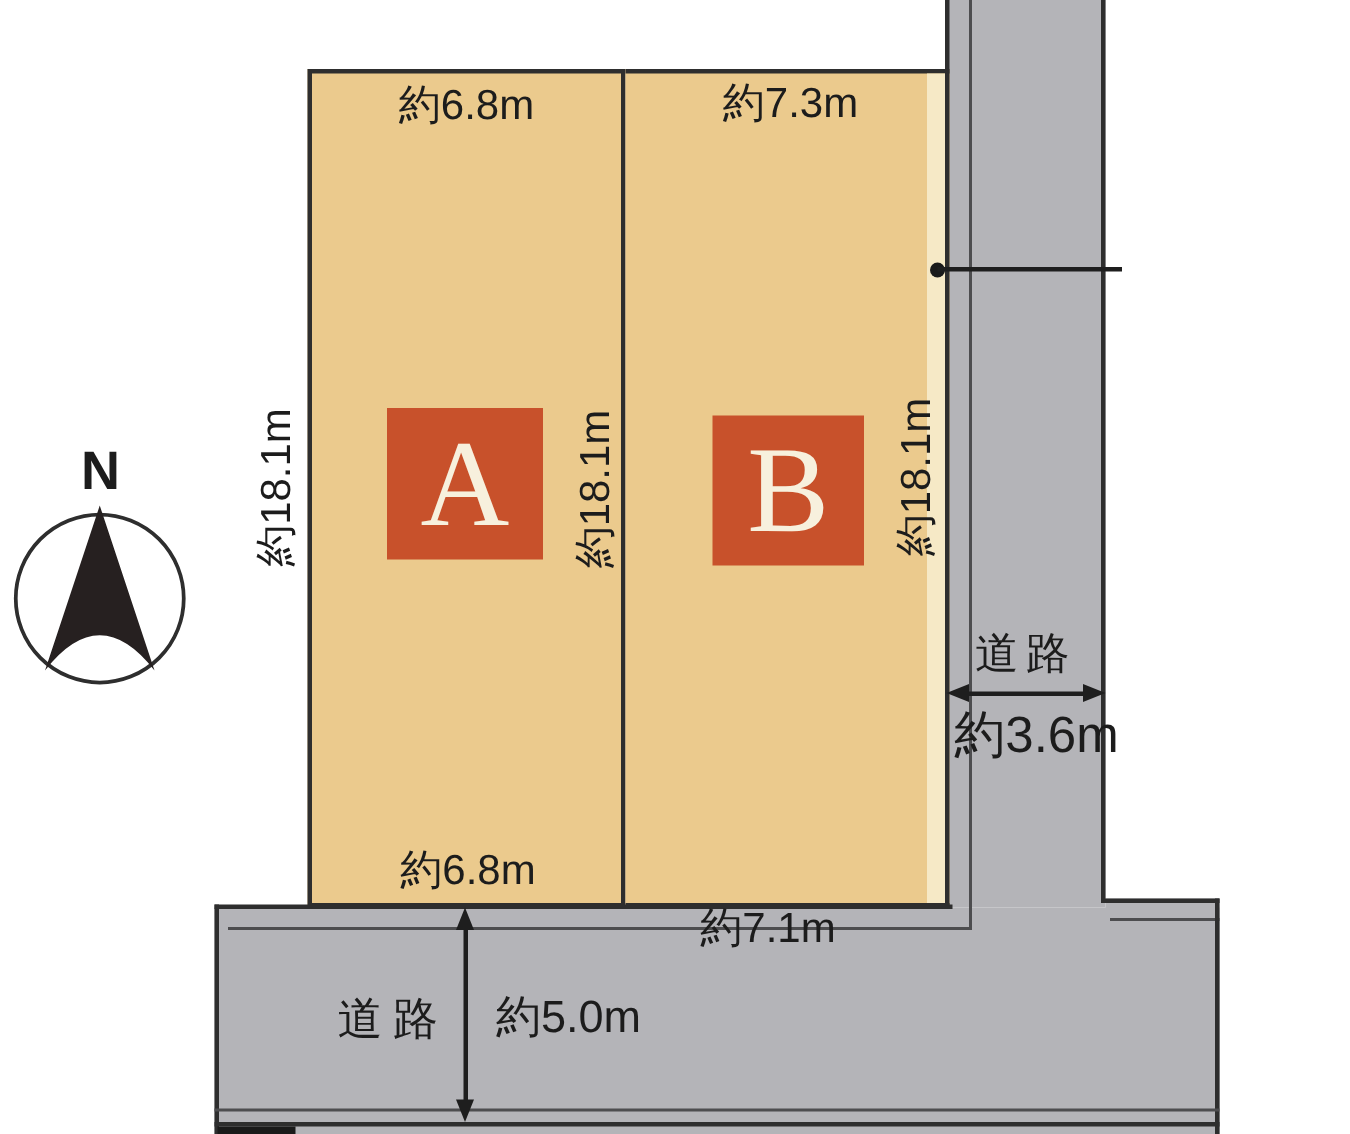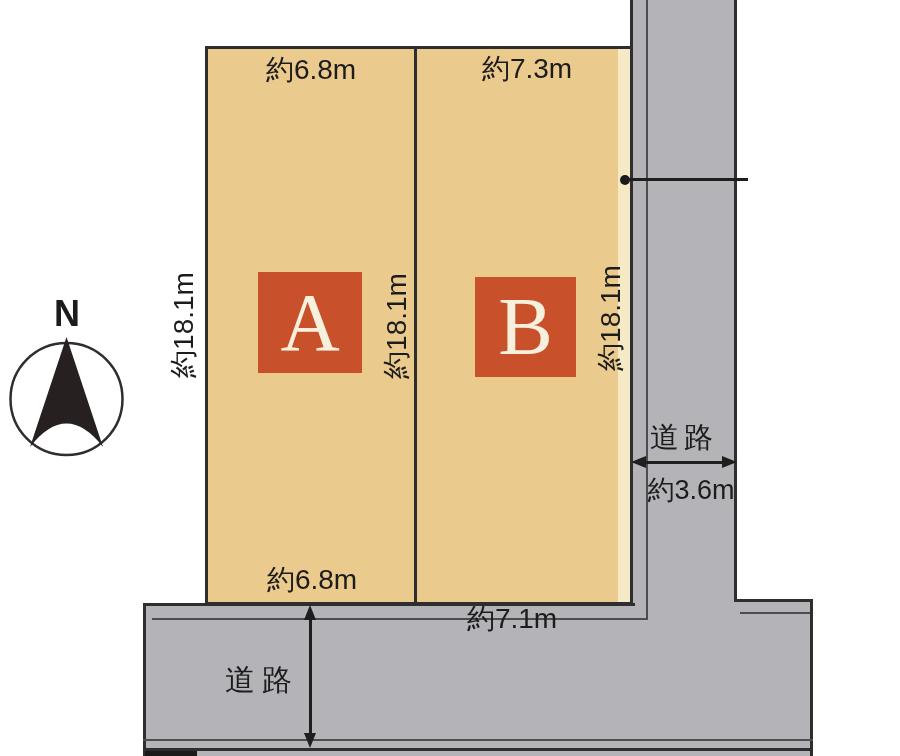--- a/index.html
+++ b/index.html
@@ -43,21 +43,21 @@
   .dim.rot{transform:translate(-50%,-50%) rotate(-90deg);}
   .lbl-top-a {left:311px;top:70px;}
   .lbl-top-b {left:527px;top:69px;}
   .lbl-bot-a {left:312px;top:580px;}
   .lbl-bot-b {left:512px;top:580px;margin-top:39px;}
   .lbl-dep-l {left:184px;top:325px;}
   .lbl-dep-m {left:397px;top:326px;}
   .lbl-dep-r {left:611px;top:318px;}
   
   .lbl-east-road {left:684px;top:437px;font-size:29px;letter-spacing:5px;}
-  .lbl-east-width{left:691px;top:490px;font-size:27px;}
+  .lbl-east-width{left:691px;top:490px;font-size:34px;}
   .arrow-e-shaft{left:637px;top:461px;width:95px;height:3px;background:#1e1e1e;}
   .tri{position:absolute;width:0;height:0;}
   .arrow-e-left {left:631px;top:456px;border-top:6.5px solid transparent;border-bottom:6.5px solid transparent;border-right:15px solid #1e1e1e;}
   .arrow-e-right{left:722px;top:456px;border-top:6.5px solid transparent;border-bottom:6.5px solid transparent;border-left:15px solid #1e1e1e;}
   
   .lbl-south-road {left:262px;top:680px;font-size:30px;letter-spacing:7px;}
   .lbl-south-width{left:379px;top:679px;font-size:30px;}
   .arrow-s-shaft{left:309px;top:612px;width:3px;height:130px;background:#1e1e1e;}
   .arrow-s-up  {left:304px;top:605px;border-left:6.5px solid transparent;border-right:6.5px solid transparent;border-bottom:15px solid #1e1e1e;}
   .arrow-s-down{left:304px;top:733px;border-left:6.5px solid transparent;border-right:6.5px solid transparent;border-top:15px solid #1e1e1e;}
@@ -109,20 +109,21 @@
   <div class="dim rot lbl-dep-m">約18.1m</div>
   <div class="dim rot lbl-dep-r">約18.1m</div>
 
   <div class="dim lbl-east-road">道路</div>
   <div class="dim lbl-east-width">約3.6m</div>
   <div class="abs arrow-e-shaft"></div>
   <div class="tri arrow-e-left"></div>
   <div class="tri arrow-e-right"></div>
 
   <div class="dim lbl-south-road">道路</div>
+  <div class="dim lbl-south-width">約5.0m</div>
   <div class="abs arrow-s-shaft"></div>
   <div class="tri arrow-s-up"></div>
   <div class="tri arrow-s-down"></div>
 
   <div class="abs setback-dot"></div>
   <div class="abs setback-leader"></div>
 
   <svg class="abs compass" viewBox="0 0 125 178">
     <text x="62" y="42" text-anchor="middle" font-size="36" font-weight="bold" font-family="Liberation Sans, DejaVu Sans, sans-serif" fill="#1c1c1c" id="compass-n">N</text>
     <circle cx="61.5" cy="115" r="56" fill="none" stroke="#2e2e2e" stroke-width="2.5"></circle>

